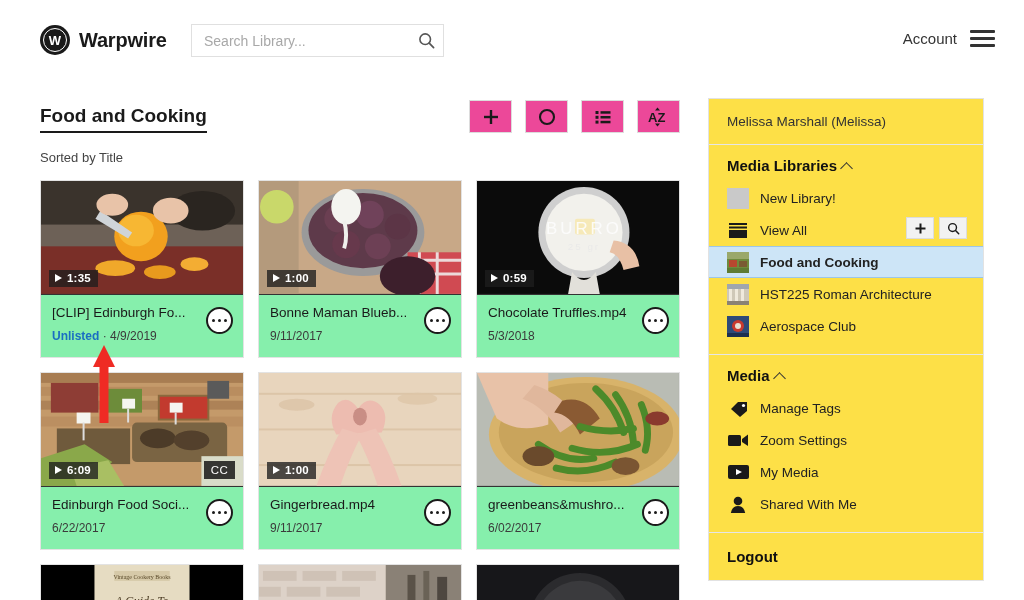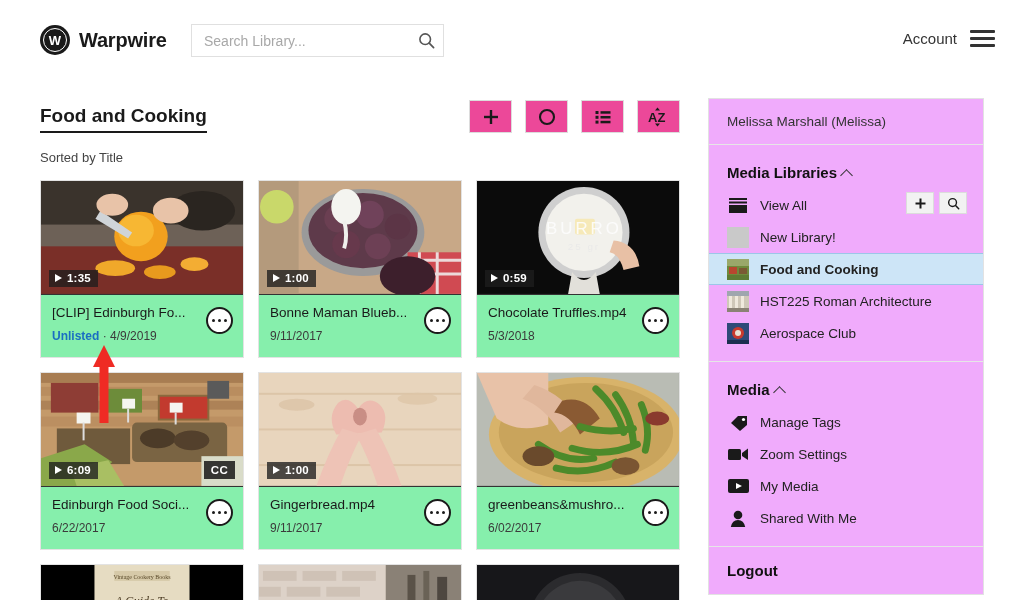--- a/index.html
+++ b/index.html
@@ -111,21 +111,21 @@
   }
   .badge-dur .tri {
     width: 0; height: 0;
     border-left: 7px solid #fff;
     border-top: 4.5px solid transparent;
     border-bottom: 4.5px solid transparent;
   }
   .badge-cc {
     position: absolute; right: 8px; bottom: 8px;
     background: rgba(25,25,25,0.85); color: #fff;
-    font-size: 11.5px; font-weight: bold;
+    font-size: 11.5px; font-weight: normal;
     padding: 3px 7px; letter-spacing: 0.3px;
   }
   .meta { padding: 10px 11px 11px 11px; position: relative; min-height: 62px; }
   .meta-title {
     font-size: 13.5px; color: #1a1a1a; line-height: 1.25;
     white-space: nowrap; overflow: hidden; text-overflow: ellipsis;
     width: 148px;
   }
   .meta-sub { font-size: 12px; color: #3b3b3b; margin-top: 7px; }
   .meta-sub .unlisted { color: #1b6ec2; font-weight: bold; }
@@ -134,32 +134,32 @@
     width: 27px; height: 27px; border-radius: 50%;
     border: 2px solid #1a1a1a;
     display: flex; align-items: center; justify-content: center;
     gap: 2.5px; cursor: pointer; background: #fff;
   }
   .dots i { width: 3.5px; height: 3.5px; border-radius: 50%; background: #1a1a1a; display: block; }
 
   
   .sidebar {
     position: absolute; left: 708px; top: 98px;
-    width: 276px; background: #f0abfc;
+    width: 276px; background: #fde047;
     border: 1px solid #e2e2e2;
   }
   .sb-user {
     padding: 15px 18px; font-size: 13.5px; color: #333;
     border-bottom: 1px solid #e6e6e6;
   }
   .sb-section { border-bottom: 1px solid #e6e6e6; padding: 12px 0 12px 0; }
   .sb-head {
     display: flex; align-items: center; gap: 5px;
     padding: 0 18px 8px 18px;
-    font-size: 15px; font-weight: bold; color: #111; margin-top: 7px;
+    font-size: 15px; font-weight: bold; color: #111;
   }
   .chev { display: inline-block; width: 11px; height: 7px; position: relative; }
   .chev::before {
     content: ""; position: absolute; left: 0; top: 2px;
     width: 8px; height: 8px;
     border-left: 1.6px solid #333; border-top: 1.6px solid #333;
     transform: rotate(45deg);
   }
   .sb-item {
     display: flex; align-items: center; gap: 11px;
@@ -537,20 +537,25 @@
 
   <div class="sb-user">Melissa Marshall (Melissa)</div>
 
   <div class="sb-section">
     <div class="sb-head">
       <span>Media Libraries</span>
       <span class="chev"></span>
     </div>
 
     <div class="sb-item">
+      <span class="sb-thumb" style="background:#c9c9c9;"></span>
+      <span>New Library!</span>
+    </div>
+
+    <div class="sb-item">
       <span class="sb-ico">
         <svg width="20" height="17" viewBox="0 0 20 17">
           <rect x="1" y="1" width="18" height="2" fill="#1a1a1a"></rect>
           <rect x="1" y="4.5" width="18" height="2" fill="#1a1a1a"></rect>
           <rect x="1" y="8" width="18" height="8" fill="#1a1a1a"></rect>
         </svg>
       </span>
       <span>View All</span>
       <span class="sb-mini-btns">
         <span class="mini-btn">
@@ -561,25 +566,20 @@
         </span>
         <span class="mini-btn">
           <svg width="13" height="13" viewBox="0 0 14 14">
             <circle cx="6" cy="6" r="4.2" fill="none" stroke="#1a1a1a" stroke-width="1.5"></circle>
             <line x1="9.2" y1="9.2" x2="12.6" y2="12.6" stroke="#1a1a1a" stroke-width="1.6" stroke-linecap="round"></line>
           </svg>
         </span>
       </span>
     </div>
 
-    <div class="sb-item">
-      <span class="sb-thumb" style="background:#c9c9c9;"></span>
-      <span>New Library!</span>
-    </div>
-
     <div class="sb-item selected">
       <span class="sb-thumb">
         <svg width="22" height="21" viewBox="0 0 22 21" preserveAspectRatio="none">
           <rect width="22" height="21" fill="#6f8a3c"></rect>
           <rect y="0" width="22" height="7" fill="#9aa86a"></rect>
           <rect x="2" y="8" width="8" height="7" fill="#b8472f"></rect>
           <rect x="12" y="9" width="8" height="6" fill="#7a5a33"></rect>
           <rect y="16" width="22" height="5" fill="#5e7c33"></rect>
         </svg>
       </span>

